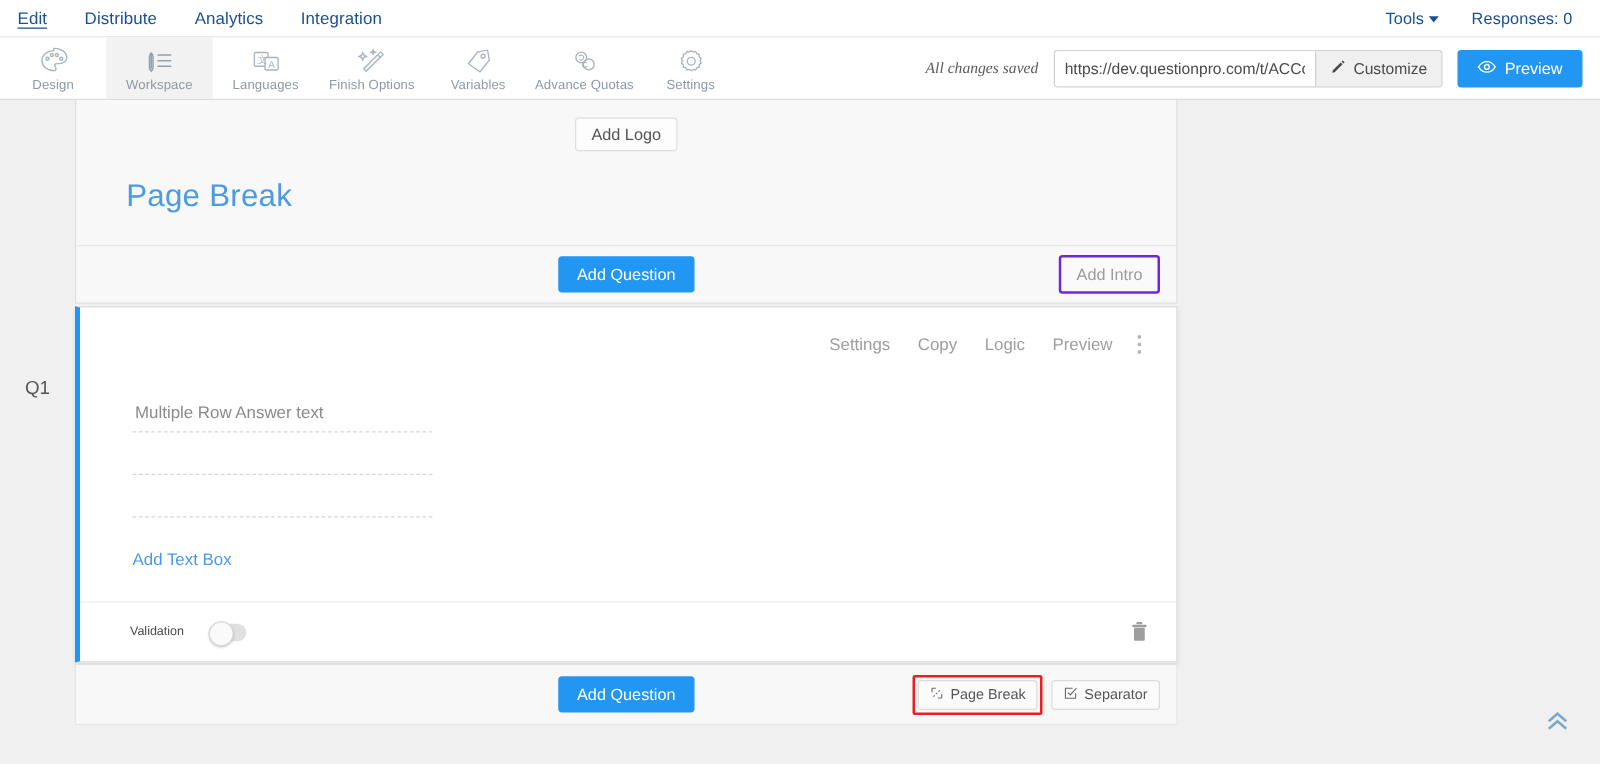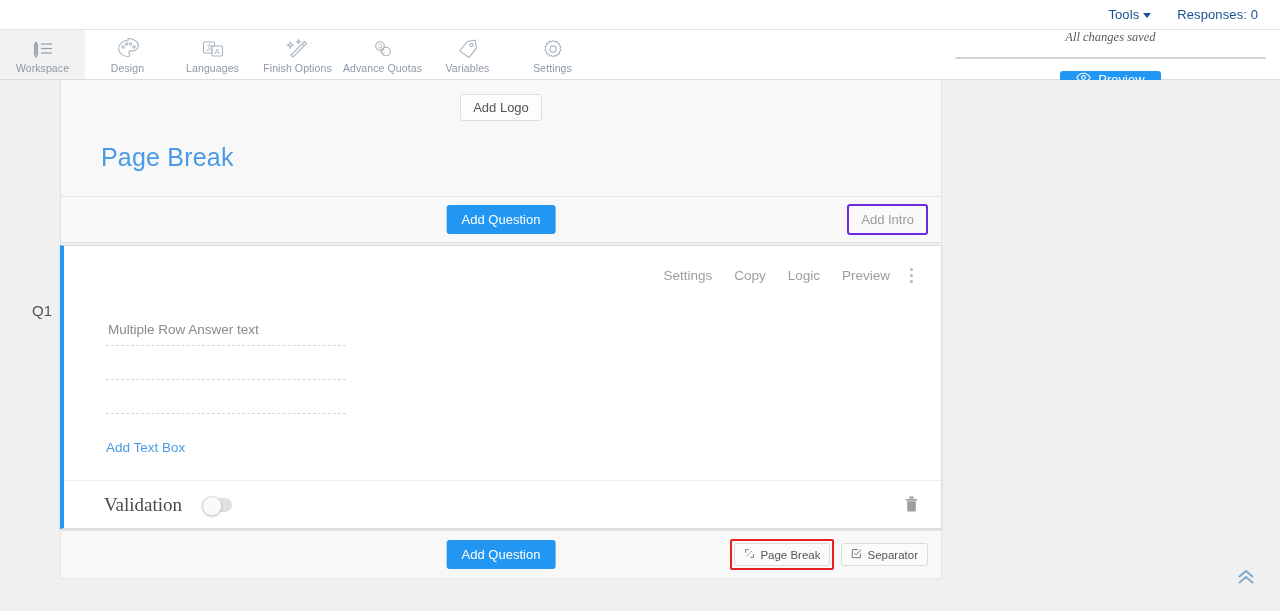--- a/index.html
+++ b/index.html
@@ -82,21 +82,20 @@
     white-space: nowrap;
   }
   .tool-item svg { display: block; }
 
   .toolbar-right {
     margin-left: auto;
     display: flex;
     align-items: center;
     gap: 12px;
     padding-right: 14px;
-    flex-direction: column;
   }
   .saved-text {
     font-size: 12.5px;
     color: #5a5a5a;
     font-style: italic;
     font-family: "Liberation Serif", serif;
     white-space: nowrap;
   }
   .url-group {
     display: flex;
@@ -149,21 +148,21 @@
 
   
   .canvas {
     position: relative;
     width: 1280px;
     height: 530px;
     background: #f0f0f0;
   }
   .q-gutter {
     position: absolute;
-    left: 12px; top: 0;
+    left: 0; top: 0;
     width: 60px; height: 530px;
     display: flex;
     align-items: flex-start;
     justify-content: center;
   }
   .q-label {
     position: absolute;
     top: 222px;
     font-size: 15px;
     color: #555;
@@ -307,24 +306,24 @@
   }
   .validation-row {
     margin-top: 24px;
     border-top: 1px solid #ededed;
     height: 48px;
     display: flex;
     align-items: center;
     padding: 0 22px 0 40px;
   }
   .validation-label {
-    font-size: 19px;
+    font-size: 10px;
     color: #4a4a4a;
     margin-right: 20px;
-    font-family: Liberation Serif, serif;
+    font-family: Liberation Sans, sans-serif;
   }
   .toggle {
     width: 30px; height: 14px;
     background: #e0e0e0;
     border-radius: 8px;
     position: relative;
     cursor: pointer;
   }
   .toggle::after {
     content: "";
@@ -387,54 +386,60 @@
     right: 22px;
     bottom: 22px;
     cursor: pointer;
     line-height: 0;
   }
 </style>
 </head>
 <body>
 
 <div class="top-nav">
+  <div class="top-nav-left">
+    <span class="top-nav-item active">Edit</span>
+    <span class="top-nav-item">Distribute</span>
+    <span class="top-nav-item">Analytics</span>
+    <span class="top-nav-item">Integration</span>
+  </div>
   <div class="top-nav-right">
     <span class="top-nav-item"><span>Tools</span><i class="caret-down"></i></span>
     <span class="top-nav-item">Responses: 0</span>
   </div>
 </div>
 
 <div class="toolbar">
   <div class="tool-items">
-
-    <div class="tool-item active">
-      <span>
-        <svg width="24" height="22" viewBox="0 0 24 22" fill="none" stroke="#93a1ad" stroke-width="1.2">
-          <path d="M5 4 L5 17 M5 4 L3.6 6.5 M5 4 L6.4 6.5 M3.6 6.5 L3.6 17 L5 19 L6.4 17 L6.4 6.5"></path>
-          <line x1="10" y1="6" x2="21" y2="6"></line>
-            <line x1="10" y1="10.5" x2="21" y2="10.5"></line>
-            <line x1="10" y1="15" x2="21" y2="15"></line>
-        </svg>
-      </span>
-      <span class="ti-label">Workspace</span>
-    </div>
 
     <div class="tool-item">
       <span>
         <svg width="24" height="22" viewBox="0 0 24 22" fill="none" stroke="#a9b4be" stroke-width="1.1">
           <path d="M12 2.5c-5.2 0-9.4 3.6-9.4 8 0 4.4 4.2 8 9.4 8 1 0 1.8-.7 1.8-1.6 0-.5-.2-.9-.5-1.2-.3-.3-.5-.7-.5-1.2 0-.9.8-1.6 1.8-1.6h2.1c3.1 0 5.7-2.2 5.7-5 0-4.1-4.7-7.4-10.4-7.4z"></path>
           <circle cx="7" cy="9" r="1.2"></circle>
             <circle cx="10.5" cy="6" r="1.2"></circle>
             <circle cx="14.5" cy="6" r="1.2"></circle>
             <circle cx="18" cy="9" r="1.2"></circle>
         </svg>
       </span>
       <span class="ti-label">Design</span>
     </div>
 
+    <div class="tool-item active">
+      <span>
+        <svg width="24" height="22" viewBox="0 0 24 22" fill="none" stroke="#93a1ad" stroke-width="1.2">
+          <path d="M5 4 L5 17 M5 4 L3.6 6.5 M5 4 L6.4 6.5 M3.6 6.5 L3.6 17 L5 19 L6.4 17 L6.4 6.5"></path>
+          <line x1="10" y1="6" x2="21" y2="6"></line>
+            <line x1="10" y1="10.5" x2="21" y2="10.5"></line>
+            <line x1="10" y1="15" x2="21" y2="15"></line>
+        </svg>
+      </span>
+      <span class="ti-label">Workspace</span>
+    </div>
+
 
     <div class="tool-item">
       <span>
         <svg width="24" height="22" viewBox="0 0 24 22" fill="none" stroke="#a9b4be" stroke-width="1.1">
           <rect x="2.5" y="4" width="11" height="11" rx="1"></rect>
           <rect x="11" y="8" width="10.5" height="10" rx="1" fill="#fff"></rect>
           <text x="5" y="12.4" font-size="8" fill="#a9b4be" stroke="none" font-family="Liberation Sans, sans-serif">文</text>
           <text x="13.6" y="16" font-size="8" fill="#a9b4be" stroke="none" font-family="Liberation Sans, sans-serif">A</text>
         </svg>
       </span>
@@ -449,37 +454,37 @@
           <path d="M4.2 4.2 l.9 2 2 .9 -2 .9 -.9 2 -.9-2 -2-.9 2-.9z"></path>
           <path d="M12.5 2 l.5 1.2 1.2.5 -1.2.5 -.5 1.2 -.5-1.2 -1.2-.5 1.2-.5z"></path>
         </svg>
       </span>
       <span class="ti-label">Finish Options</span>
     </div>
 
     <div class="tool-item">
       <span>
         <svg width="24" height="22" viewBox="0 0 24 22" fill="none" stroke="#a9b4be" stroke-width="1.1">
+          <path d="M12.5 3.5 L20.5 3.5 L20.5 11.5 L11.5 19.5 L3.5 11.5 Z" transform="rotate(-10 12 11)"></path>
+          <circle cx="15.5" cy="7" r="1.6"></circle>
+        </svg>
+      </span>
+      <span class="ti-label">Variables</span>
+    </div>
+
+    <div class="tool-item">
+      <span>
+        <svg width="24" height="22" viewBox="0 0 24 22" fill="none" stroke="#a9b4be" stroke-width="1.1">
           <circle cx="9" cy="8" r="4.3"></circle>
           <circle cx="15" cy="13.5" r="4.3"></circle>
           <path d="M7.2 7 a2 2 0 1 1 .2 2.4" stroke-width=".9"></path>
           <path d="M13.3 12.4 a2 2 0 1 0 .3 2.4" stroke-width=".9"></path>
         </svg>
       </span>
       <span class="ti-label">Advance Quotas</span>
-    </div>
-
-    <div class="tool-item">
-      <span>
-        <svg width="24" height="22" viewBox="0 0 24 22" fill="none" stroke="#a9b4be" stroke-width="1.1">
-          <path d="M12.5 3.5 L20.5 3.5 L20.5 11.5 L11.5 19.5 L3.5 11.5 Z" transform="rotate(-10 12 11)"></path>
-          <circle cx="15.5" cy="7" r="1.6"></circle>
-        </svg>
-      </span>
-      <span class="ti-label">Variables</span>
     </div>
 
     <div class="tool-item">
       <span>
         <svg width="24" height="22" viewBox="0 0 24 22" fill="none" stroke="#a9b4be" stroke-width="1.1">
           <circle cx="12" cy="11" r="3.1"></circle>
           <path d="M12 2.6 l1.6 1.1 1.9-.5 .9 1.8 1.9.5 .1 2 1.5 1.3 -.8 1.8 .8 1.8 -1.5 1.3 -.1 2 -1.9.5 -.9 1.8 -1.9-.5 -1.6 1.1 -1.6-1.1 -1.9.5 -.9-1.8 -1.9-.5 -.1-2 -1.5-1.3 .8-1.8 -.8-1.8 1.5-1.3 .1-2 1.9-.5 .9-1.8 1.9.5z"></path>
         </svg>
       </span>
       <span class="ti-label">Settings</span>

